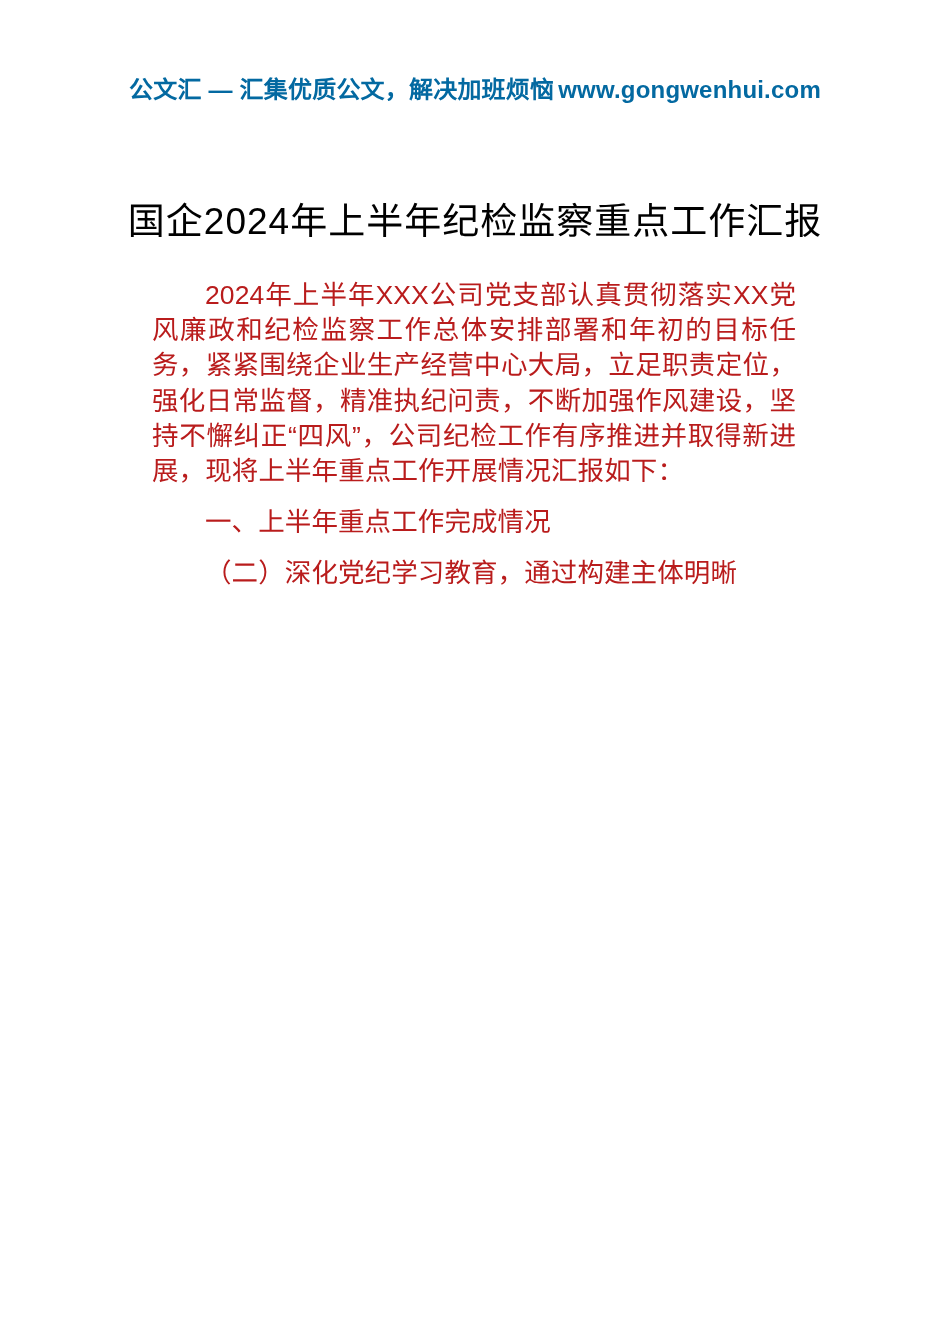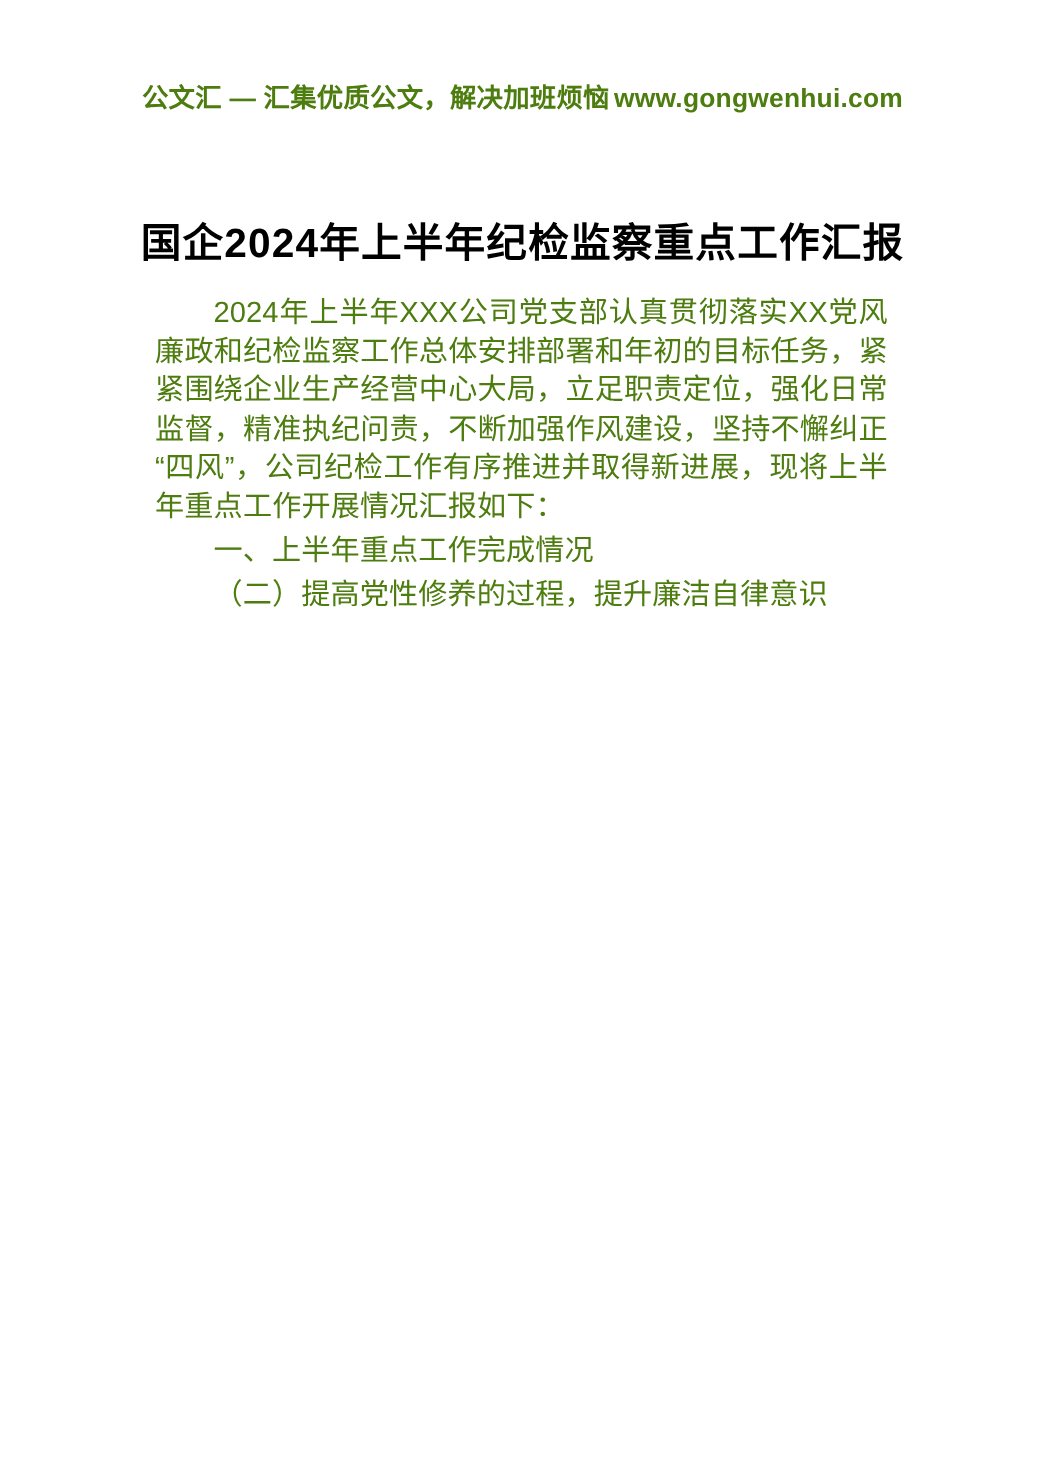--- a/index.html
+++ b/index.html
@@ -24,21 +24,21 @@
     box-sizing: border-box;
   }
 
   
   .site-header {
     position: absolute;
     top: 76px;
     left: 0;
     width: 950px;
     text-align: center;
-    color: #4d7c0f;
+    color: #0369a1;
     font-size: 24px;
     font-weight: 700;
     letter-spacing: 0.2px;
     white-space: nowrap;
     line-height: 1.2;
   }
   .site-header .hdr-cn {
     font-family: "Liberation Sans", "DejaVu Sans", sans-serif;
   }
   .site-header .hdr-url {
@@ -47,42 +47,42 @@
   }
 
   
   .doc-title {
     position: absolute;
     top: 172px;
     left: 0;
     width: 950px;
     text-align: center;
     font-size: 37px;
-    font-weight: 700;
+    font-weight: 400;
     letter-spacing: 1px;
     line-height: 1.35;
     white-space: nowrap;
     color: #000000;
   }
 
   
   .doc-body {
     position: absolute;
     top: 262px;
     left: 136px;
     width: 676px;
   }
   .para {
     font-size: 26.5px;
     line-height: 35.2px;
     letter-spacing: 0.1px;
     text-align: justify;
     text-justify: inter-ideograph;
-    margin: 5px;
-    color: #4d7c0f;
+    margin: 16px;
+    color: #b91c1c;
     word-break: break-all;
   }
   .para.indent {
     text-indent: 2em;
   }
   .para.heading {
     text-indent: 2em;
   }
   .para + .para {
     margin-top: 0;
@@ -95,16 +95,16 @@
 
   <div class="site-header">
     <span class="hdr-cn">公文汇 — 汇集优质公文，解决加班烦恼</span><span class="hdr-url">www.gongwenhui.com</span>
   </div>
 
   <h1 class="doc-title">国企2024年上半年纪检监察重点工作汇报</h1>
 
   <div class="doc-body">
     <p class="para indent">2024年上半年XXX公司党支部认真贯彻落实XX党风廉政和纪检监察工作总体安排部署和年初的目标任务，紧紧围绕企业生产经营中心大局，立足职责定位，强化日常监督，精准执纪问责，不断加强作风建设，坚持不懈纠正“四风”，公司纪检工作有序推进并取得新进展，现将上半年重点工作开展情况汇报如下：</p>
     <p class="para heading">一、上半年重点工作完成情况</p>
-    <p class="para heading">（二）提高党性修养的过程，提升廉洁自律意识</p>
+    <p class="para heading">（二）深化党纪学习教育，通过构建主体明晰</p>
   </div>
 
 </div>
 
 </body></html>

